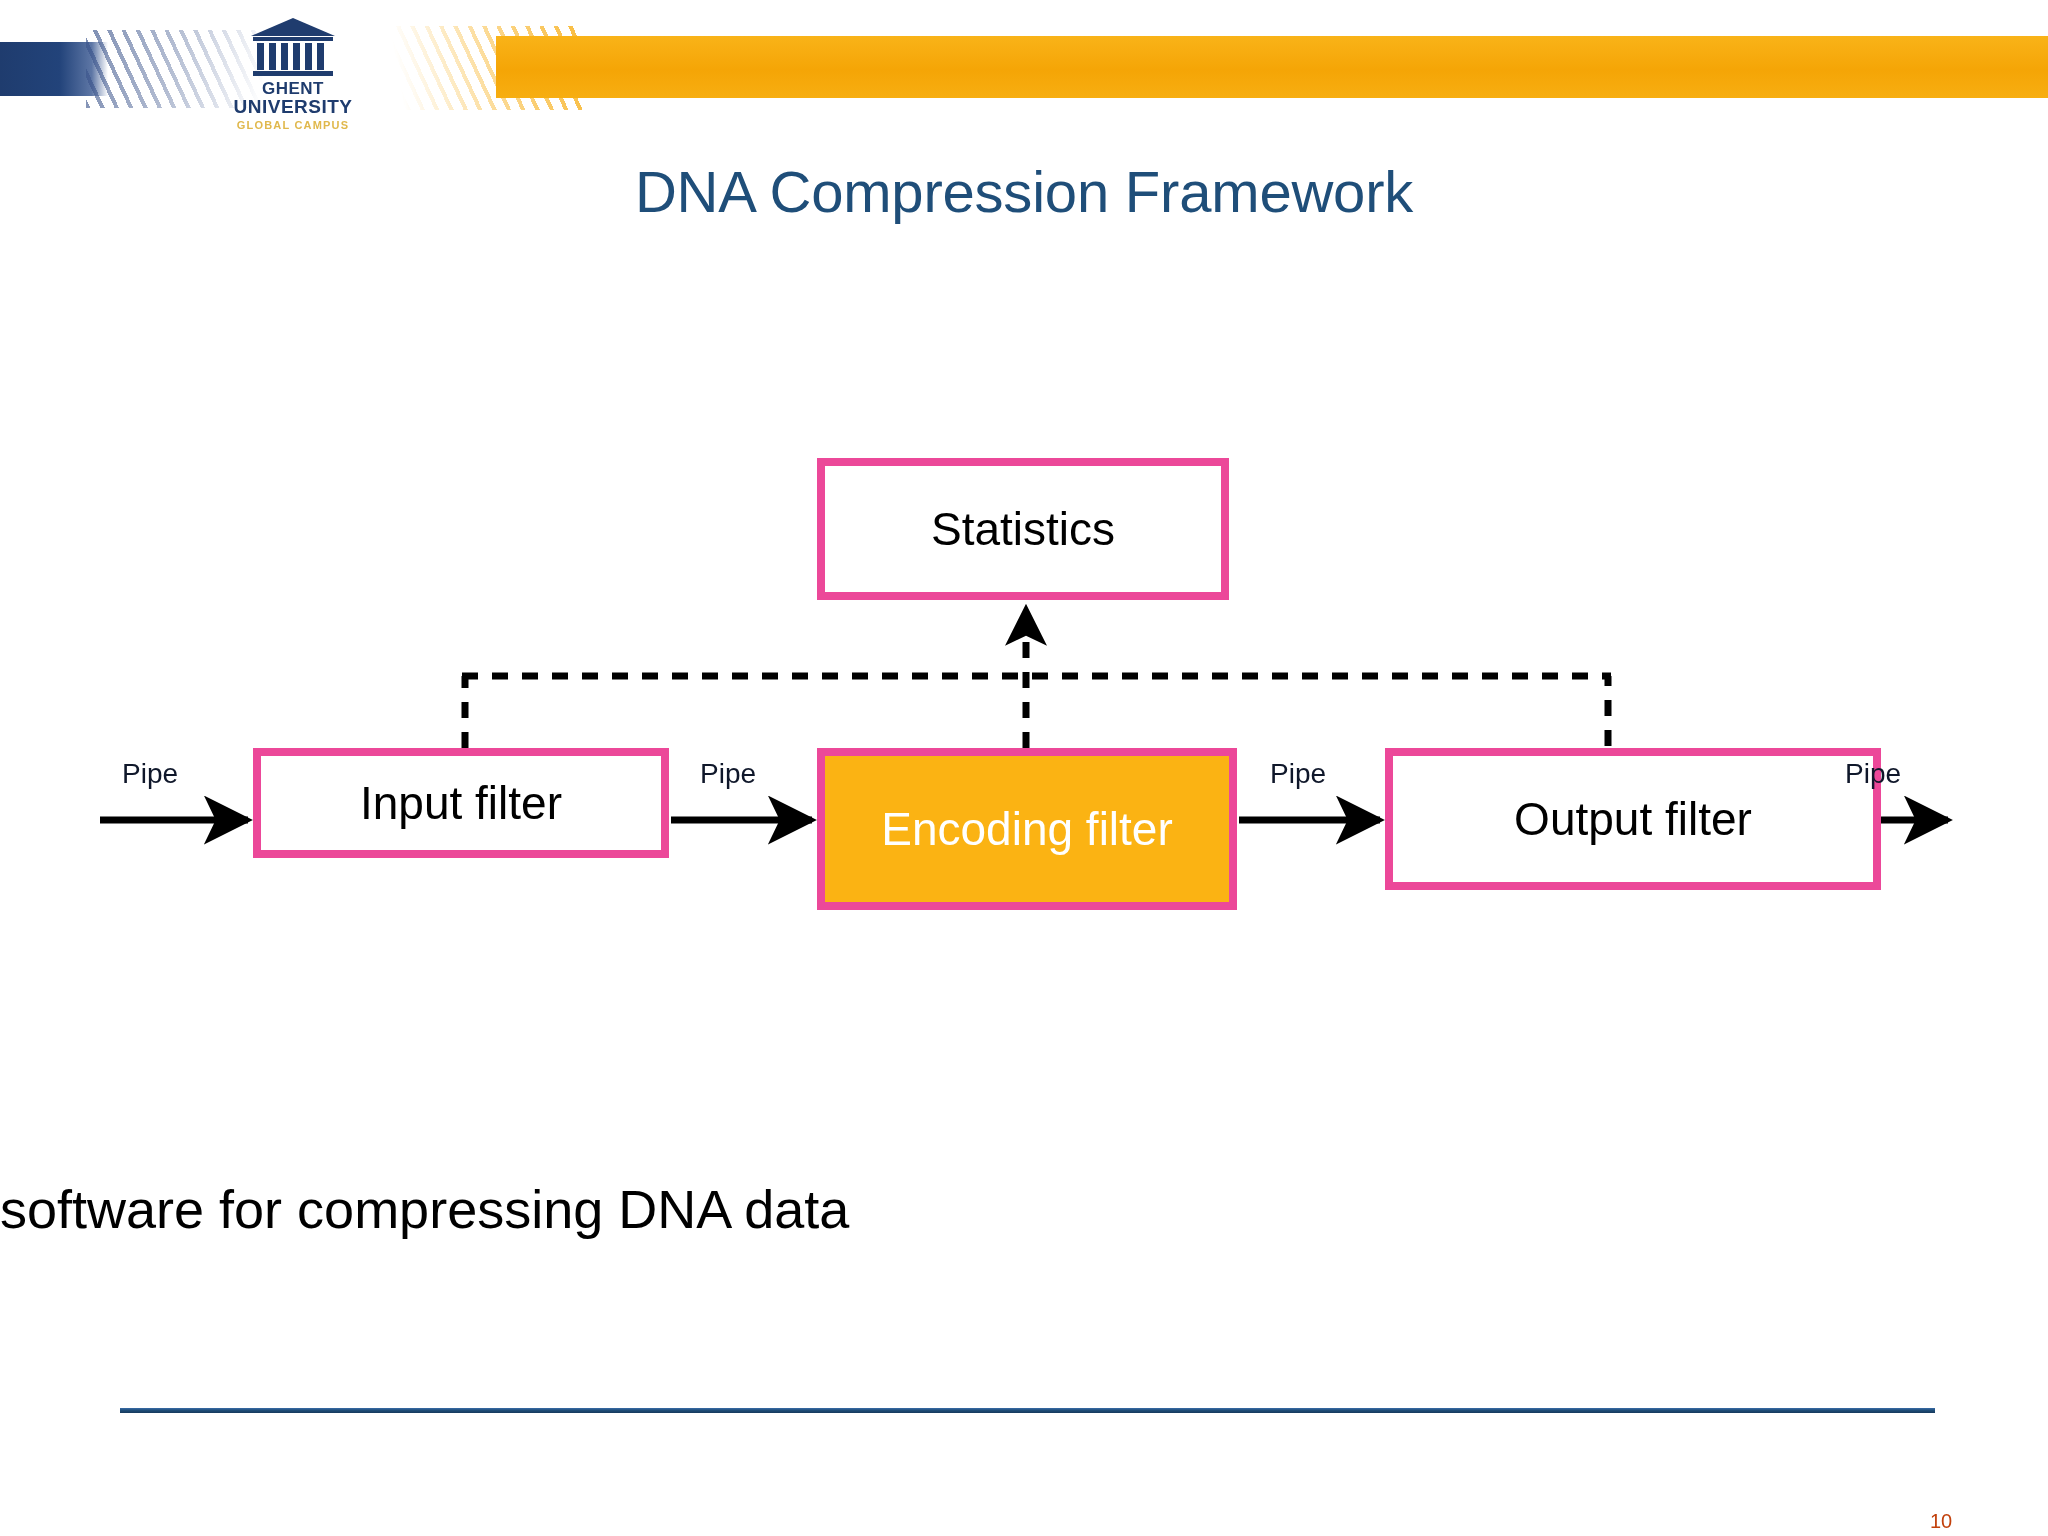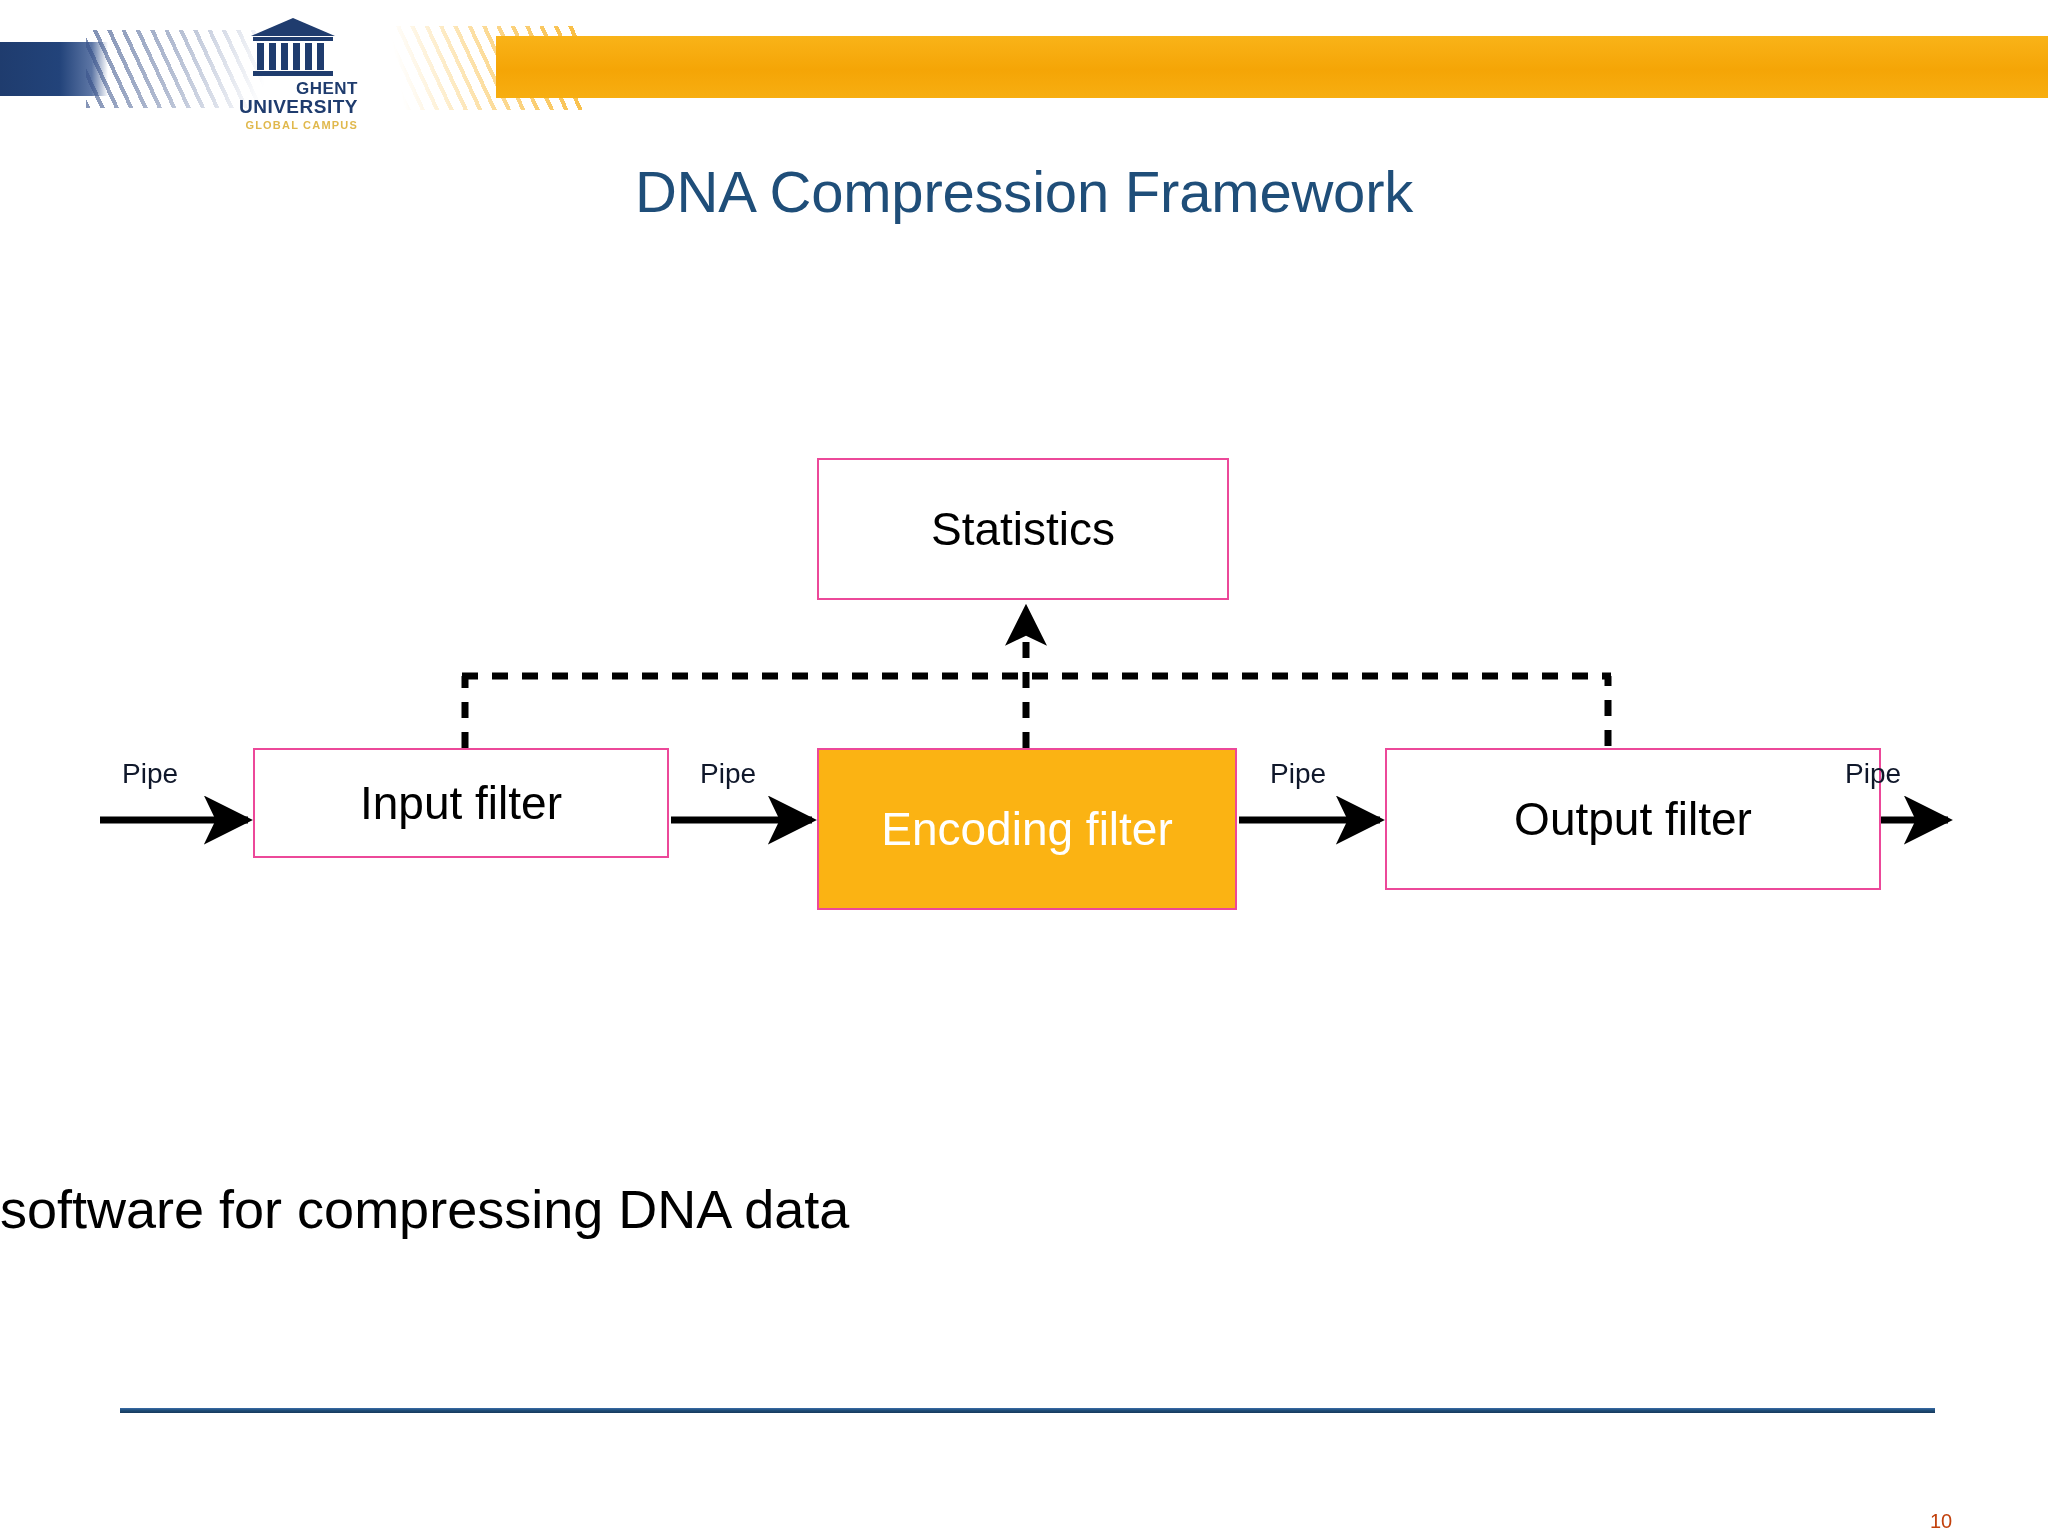--- a/index.html
+++ b/index.html
@@ -64,21 +64,21 @@
     mask-image: linear-gradient(260deg, rgba(0,0,0,.98) 0%, rgba(0,0,0,.6) 42%, rgba(0,0,0,0) 94%);
   }
 
   
   .logo {
     position: absolute;
     left: 228px;
     top: 16px;
     width: 130px;
     height: 120px;
-    text-align: right;
+    text-align: center;
   }
   .logo-temple { display:block; margin:0 auto; }
   .logo-line1, .logo-line2 {
     display: block;
     font-family: "Liberation Sans", sans-serif;
     color: #1F3C6E;
     font-weight: 600;
     letter-spacing: 0.5px;
     line-height: 1.02;
   }
@@ -103,21 +103,21 @@
     font-size: 58px;
     font-weight: normal;
     color: #1F4E79;
     letter-spacing: -0.2px;
   }
 
   
   .box {
     position: absolute;
     box-sizing: border-box;
-    border: 2px solid #ec4899;
+    border: 8px solid #ec4899;
     background: #ffffff;
     display: flex;
     align-items: center;
     justify-content: center;
     font-size: 46px;
     color: #000000;
     font-family: "Liberation Sans", sans-serif;
   }
   #box-statistics {
     left: 817px; top: 458px; width: 412px; height: 142px;

